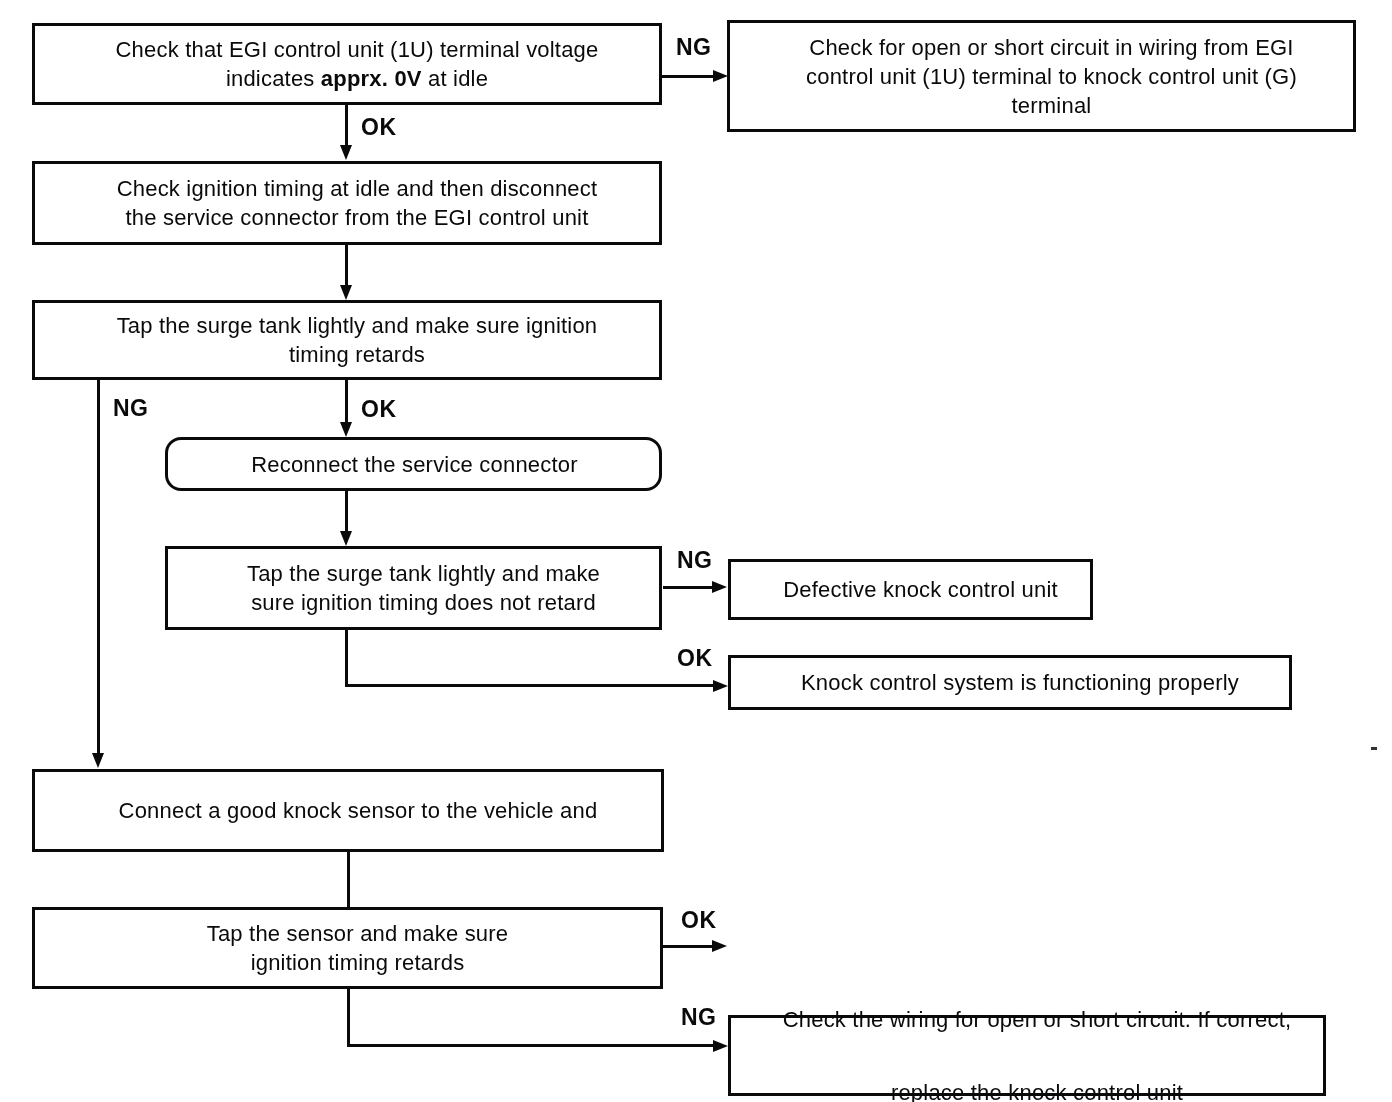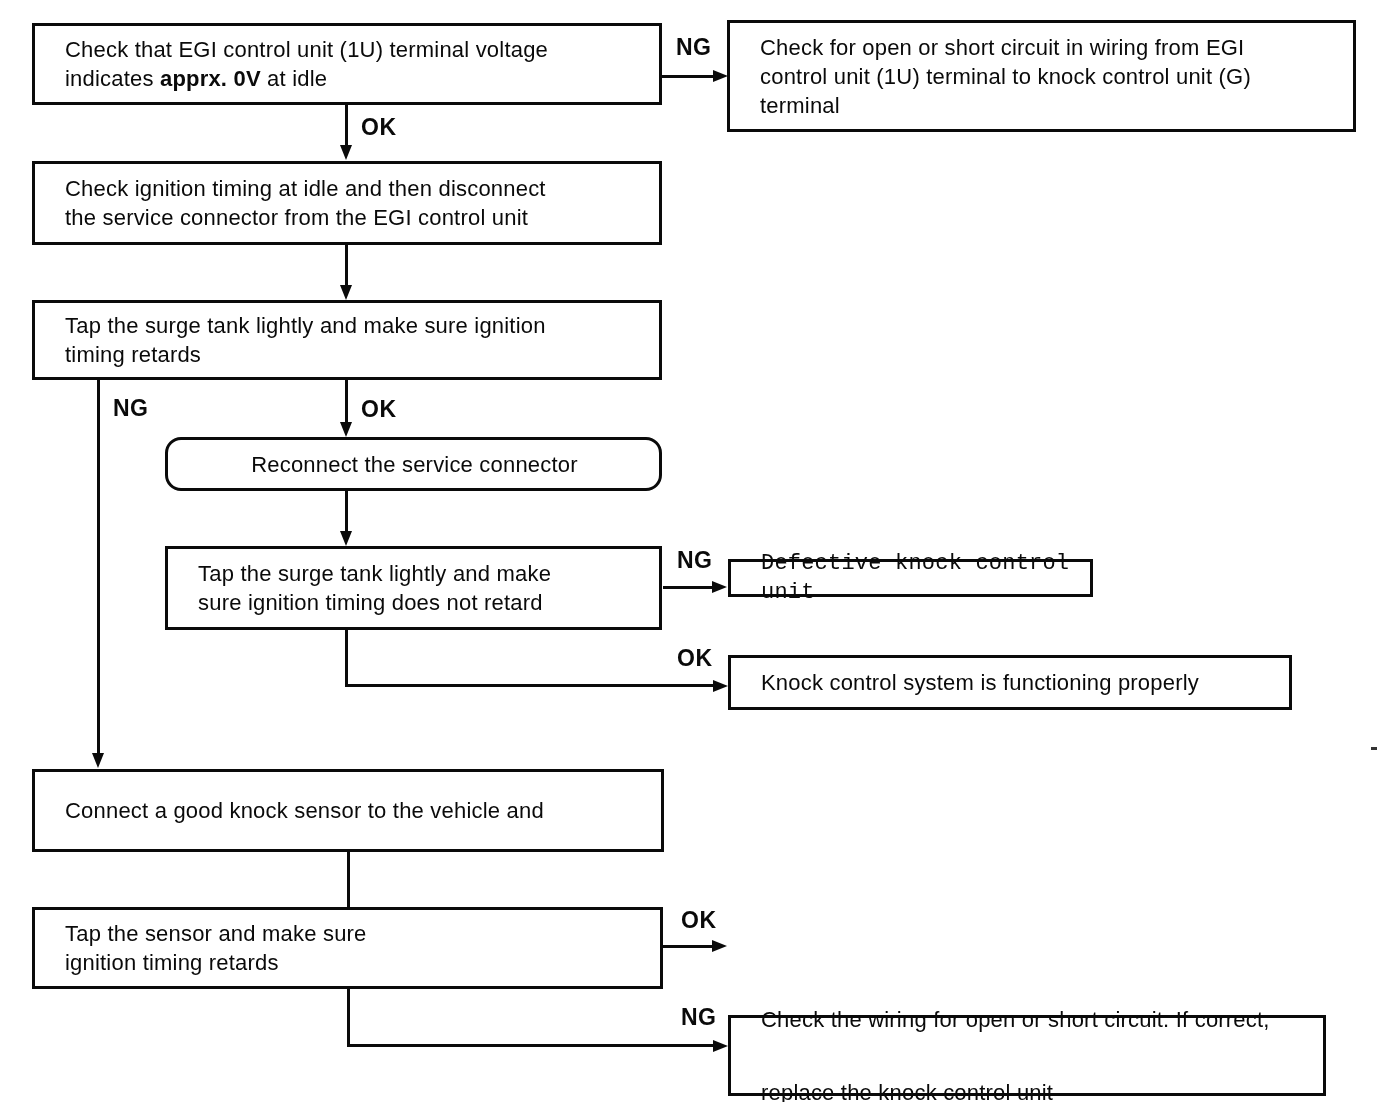--- a/index.html
+++ b/index.html
@@ -16,20 +16,21 @@
     box-sizing:border-box;
     background:#ffffff;
     border:3px solid #0a0a0a;
     display:flex;
     flex-direction:column;
     justify-content:center;
     font-size:22px;
     line-height:29px;
     padding:6px 10px 6px 30px;
     letter-spacing:0.2px;
+    text-align:center;
   }
   .box.rcol{padding-left:30px;}
   .box.centered{align-items:center;padding-left:12px;text-align:center;}
   .hline{position:absolute;height:3px;background:#0a0a0a;}
   .vline{position:absolute;width:3px;background:#0a0a0a;}
   .arrow-right{position:absolute;width:0;height:0;
     border-top:6px solid transparent;border-bottom:6px solid transparent;
     border-left:15px solid #0a0a0a;}
   .arrow-down{position:absolute;width:0;height:0;
     border-left:6px solid transparent;border-right:6px solid transparent;
@@ -96,21 +97,21 @@
 
   <div class="box" style="left:165px;top:546px;width:497px;height:84px;">
     <div>Tap the surge tank lightly and make</div>
     <div>sure ignition timing does not retard</div>
   </div>
 
   <div class="lbl" style="left:677px;top:547px;">NG</div>
   <div class="hline" style="left:663px;top:586px;width:50px;"></div>
   <div class="arrow-right" style="left:712px;top:581px;"></div>
 
-  <div class="box rcol" style="left:728px;top:559px;width:365px;height:38px;font-family:Liberation Mono, monospace;">
+  <div class="box rcol" style="left:728px;top:559px;width:365px;height:61px;">
     <div>Defective knock control unit</div>
   </div>
 
   <div class="lbl" style="left:677px;top:645px;">OK</div>
   <div class="vline" style="left:345px;top:630px;height:57px;"></div>
   <div class="hline" style="left:345px;top:684px;width:369px;"></div>
   <div class="arrow-right" style="left:713px;top:680px;"></div>
 
   <div class="box rcol" style="left:728px;top:655px;width:564px;height:55px;">
     <div>Knock control system is functioning properly</div>

